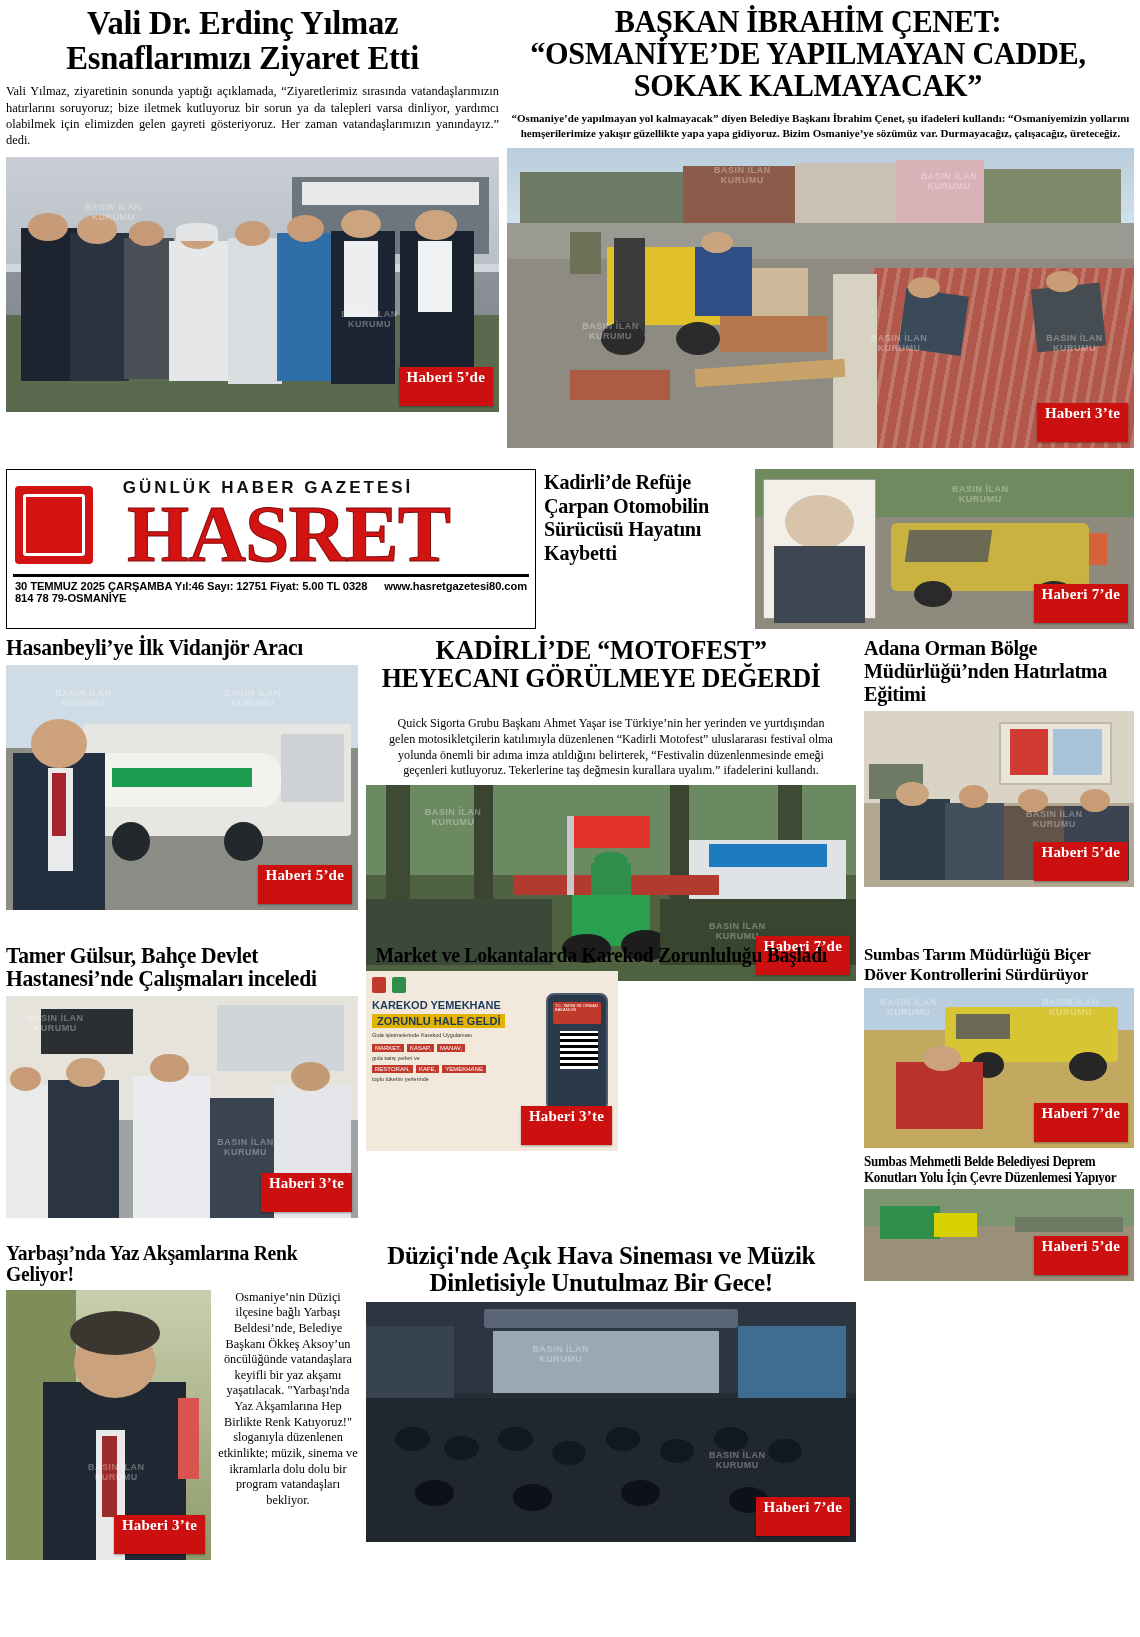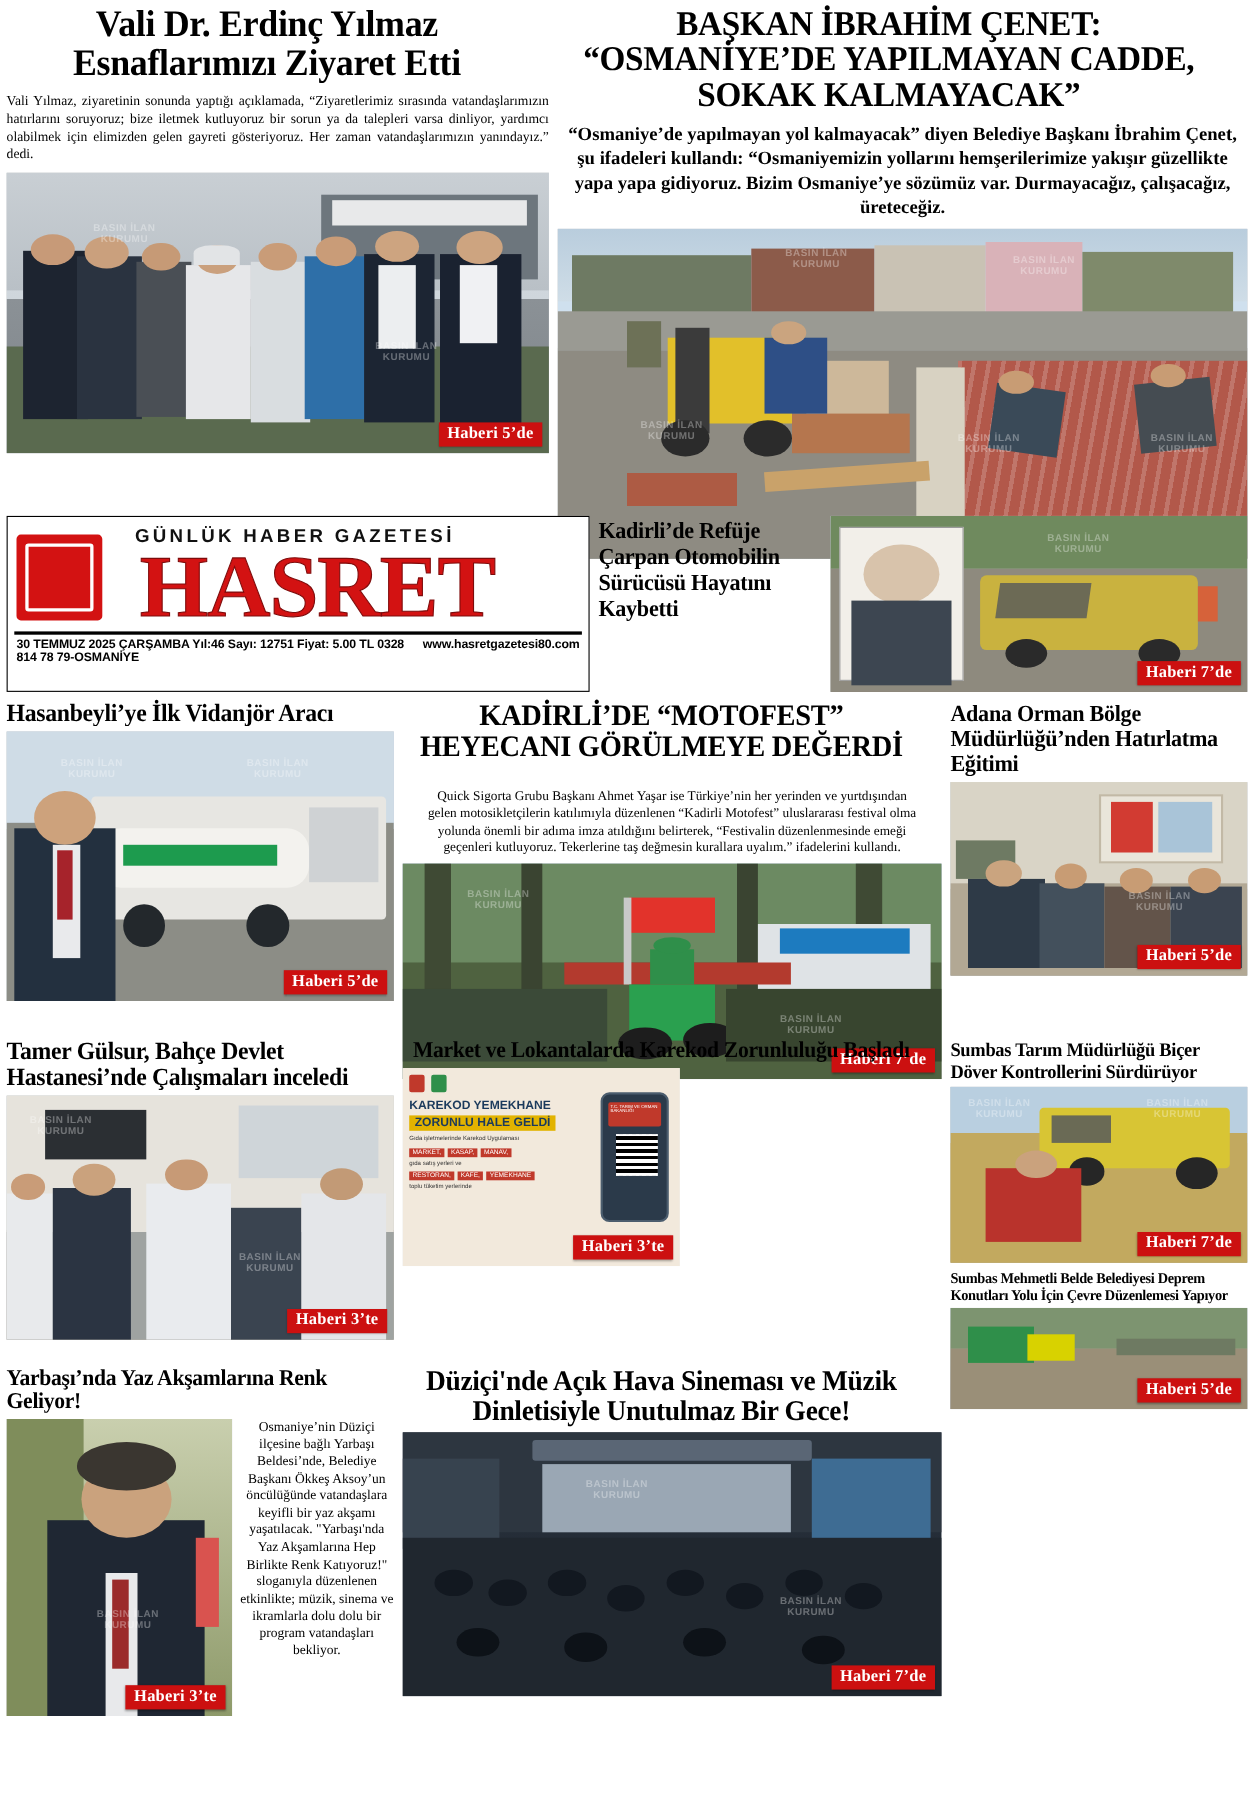--- a/index.html
+++ b/index.html
@@ -30,21 +30,21 @@
     background:#b9bfc4;
   }
   .tag {
     position:absolute;
     right:6px; bottom:6px;
     background:#cc1010;
     color:#fff;
     font-family:"Liberation Serif", serif;
     font-weight:bold;
     font-size:15px;
-    padding:2px 8px 3px 8px;
+    padding:2px 8px 20px 8px;
     letter-spacing:0.2px;
     white-space:nowrap;
     box-shadow:0 1px 2px rgba(0,0,0,.35);
   }
   .wm {
     position:absolute;
     color:rgba(255,255,255,.33);
     font-family:"Liberation Sans", sans-serif;
     font-size:9px;
     font-weight:bold;
@@ -63,21 +63,21 @@
   
   .top { display:flex; gap:8px; height:455px; }
   .top-left { width:493px; }
   .top-right { flex:1; }
 
   .t1-head { font-size:34px; }
   .t1-txt { margin-top:8px; }
   .t1-photo { height:255px; margin-top:8px; }
 
   .t2-head { font-size:31.5px; }
-  .t2-txt { margin-top:9px; font-size:17px; line-height:1.3; text-align:center; font-weight:bold;}
+  .t2-txt { margin-top:9px; font-size:11px; line-height:1.3; text-align:center; font-weight:bold;}
   .t2-photo { height:300px; margin-top:8px; }
 
   
   .mast-row { display:flex; gap:8px; margin-top:8px; height:160px; }
   .mast {
     width:530px;
     border:1px solid #000;
     position:relative;
     padding:4px 6px 0 6px;
     background:#fff;

